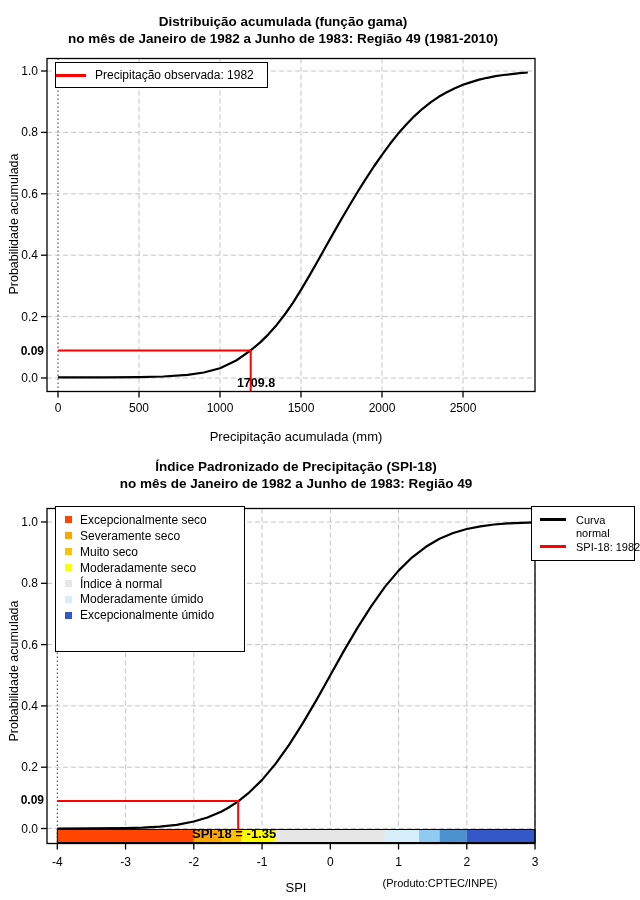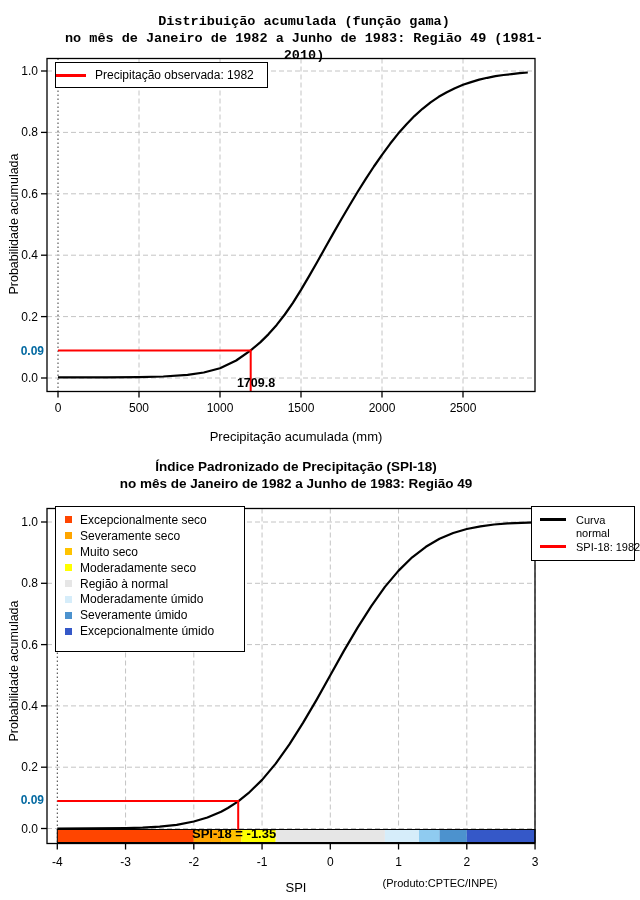--- a/index.html
+++ b/index.html
@@ -11,21 +11,21 @@
   .xlabel{font-size:13px;text-align:center;}
   .ylabel{width:200px;text-align:center;font-size:12.5px;transform:rotate(-90deg);white-space:nowrap;}
   .legendbox{background:#fff;border:1.3px solid #000;box-sizing:border-box;}
   .toplegend{display:flex;align-items:center;gap:9px;font-size:12px;}
   .linesample{display:inline-block;width:30px;height:3px;}
   .lgitem{display:flex;align-items:center;gap:8px;height:15.9px;}
   .lgmark{display:inline-block;width:7px;height:7px;flex:0 0 7px;}
   .lgtext{font-size:12px;white-space:nowrap;}
   .rlrow{display:flex;align-items:center;height:13.5px;padding-left:8px;font-size:11px;white-space:nowrap;}
   .rlsample{display:inline-block;width:26px;height:2.6px;margin-right:10px;flex:0 0 26px;}
-  .graylab{font-weight:bold;font-size:12px;color:#0369a1;text-align:right;}
+  .graylab{font-weight:bold;font-size:12px;color:#000000;text-align:right;}
   .marklab{font-weight:bold;font-size:12.5px;text-align:center;}
   .spilab{font-weight:bold;font-size:13px;white-space:nowrap;}
   .credit{font-size:11px;text-align:center;}
 </style>
 </head>
 <body>
 
 <div class="canvas">
 
   <svg id="plot-svg" class="abs" style="left:0;top:0;" width="640" height="900">
@@ -122,21 +122,21 @@
         <text x="38" y="709.9" text-anchor="end" font-size="12" fill="#000">0.4</text>
         <line x1="41" y1="644.6" x2="47" y2="644.6" stroke="#000" stroke-width="1.3"></line>
         <text x="38" y="648.6" text-anchor="end" font-size="12" fill="#000">0.6</text>
         <line x1="41" y1="583.3" x2="47" y2="583.3" stroke="#000" stroke-width="1.3"></line>
         <text x="38" y="587.3" text-anchor="end" font-size="12" fill="#000">0.8</text>
         <line x1="41" y1="522" x2="47" y2="522" stroke="#000" stroke-width="1.3"></line>
         <text x="38" y="526" text-anchor="end" font-size="12" fill="#000">1.0</text>
       </g>
     </svg>
 
-  <div class="abs title" style="left:55px;top:13px;width:498px;font-family:Liberation Mono, monospace;">
+  <div class="abs title" style="left:34px;top:13px;width:498px;">
     <div>Distribuição acumulada (função gama)</div>
     <div>no mês de Janeiro de 1982 a Junho de 1983: Região 49 (1981-2010)</div>
   </div>
 
   <div class="abs ylabel" style="left:-86px;top:217px;">Probabilidade acumulada</div>
   <div class="abs xlabel" style="left:47px;top:429px;width:498px;">Precipitação acumulada (mm)</div>
 
   <div class="abs legendbox toplegend" style="left:55px;top:62px;width:213px;height:26px;">
     <span class="linesample" style="background: rgb(255, 0, 0);"></span>
     <span>Precipitação observada: 1982</span>
@@ -166,29 +166,25 @@
       <div class="lgitem">
         <span class="lgmark" style="background: rgb(255, 195, 0);"></span>
         <span class="lgtext">Muito seco</span>
       </div>
       <div class="lgitem">
         <span class="lgmark" style="background: rgb(255, 255, 0);"></span>
         <span class="lgtext">Moderadamente seco</span>
       </div>
       <div class="lgitem">
         <span class="lgmark" style="background: rgb(230, 230, 230);"></span>
-        <span class="lgtext">Região à normal</span>
+        <span class="lgtext">Índice à normal</span>
       </div>
       <div class="lgitem">
         <span class="lgmark" style="background: rgb(214, 237, 250);"></span>
         <span class="lgtext">Moderadamente úmido</span>
-      </div>
-      <div class="lgitem">
-        <span class="lgmark" style="background: rgb(76, 146, 206);"></span>
-        <span class="lgtext">Severamente úmido</span>
       </div>
       <div class="lgitem">
         <span class="lgmark" style="background: rgb(53, 88, 200);"></span>
         <span class="lgtext">Excepcionalmente úmido</span>
       </div>
     </div>
 
   <div class="abs legendbox" style="left:531px;top:506px;width:104px;height:55px;padding-top:6px;">
     <div class="rlrow">
       <span class="rlsample" style="background: rgb(0, 0, 0);"></span>

